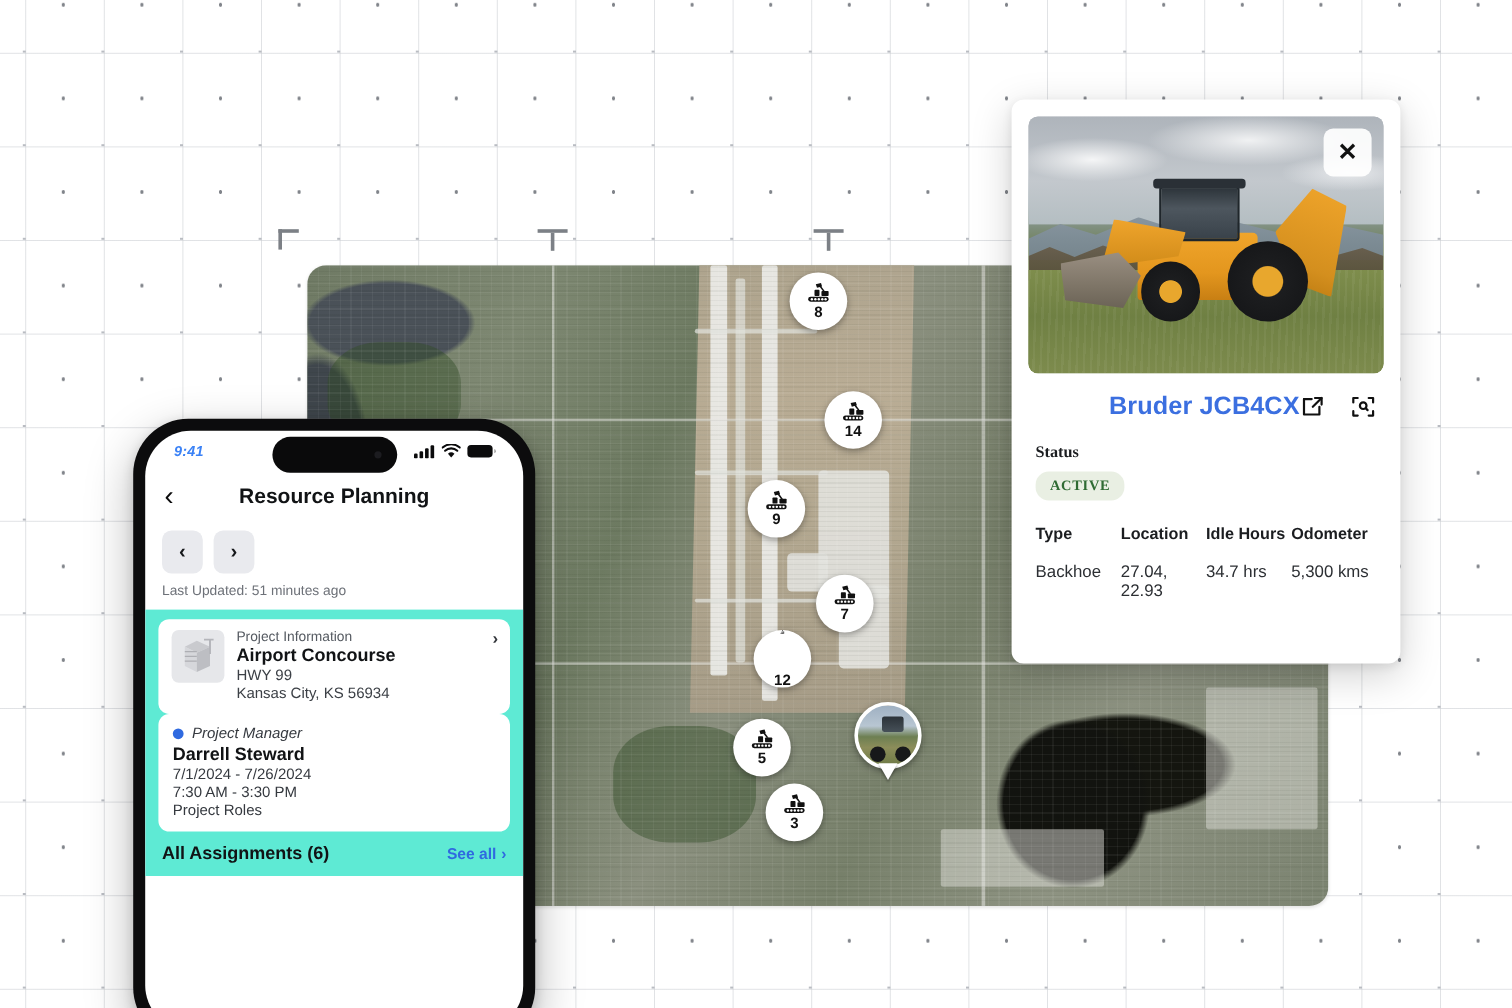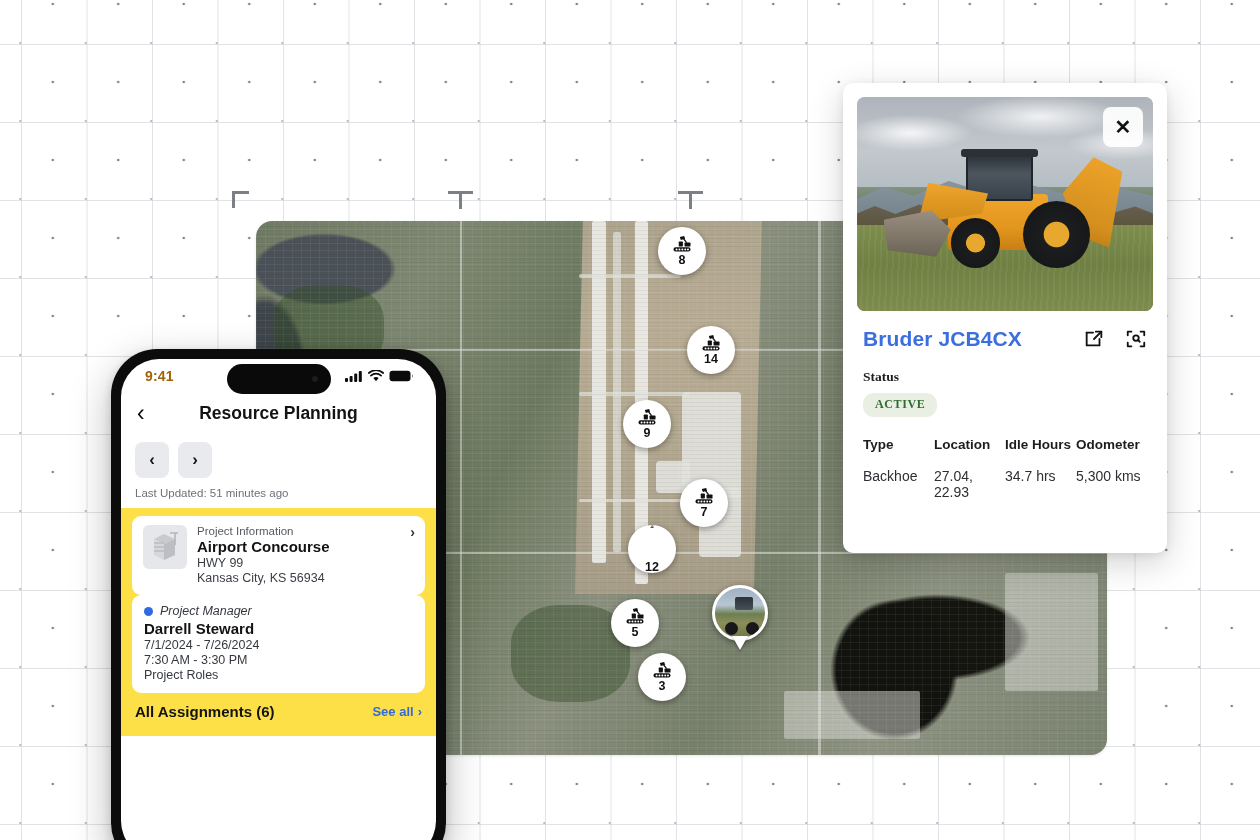--- a/index.html
+++ b/index.html
@@ -203,21 +203,21 @@
   .bh-wheel.rear { left:56%; width:27%; padding-bottom:27%; }
 
   .close-btn {
     position:absolute; right:10px; top:10px; width:40px; height:40px;
     background:rgba(255,255,255,.92); border-radius:8px;
     display:flex; align-items:center; justify-content:center;
     cursor:pointer; font-size:20px; font-weight:700; color:#111; line-height:1;
   }
 
   .card-body { padding:16px 20px 18px 20px; }
-  .card-title-row { display:flex; align-items:center; justify-content:space-between; }
+  .card-title-row { display:flex; align-items:center; justify-content:flex-end; }
   .card-title { font-size:21px; font-weight:700; color:#3b6fe0; letter-spacing:.1px; }
   .card-actions { display:flex; gap:20px; align-items:center; }
   .icon-btn { width:22px; height:22px; cursor:pointer; color:#111; display:block; }
   .icon-btn svg { width:22px; height:22px; display:block; }
 
   .field-label { font-size:13.5px; font-weight:700; color:#1b1d20; }
   .field-value { font-size:14px; color:#2c2f33; margin-top:16px; }
   .status-block { margin-top:18px;font-family:Liberation Serif, serif; }
   .badge {
     display:inline-block; margin-top:8px; padding:4px 12px 5px 12px; border-radius:11px;
@@ -233,21 +233,21 @@
     padding:10px;
   }
   .phone-screen {
     position:relative; width:100%; height:100%; background:#ffffff;
     border-radius:38px; overflow:hidden;
   }
   .status-bar {
     height:34px; display:flex; align-items:center; justify-content:space-between;
     padding:0 22px 0 24px; position:relative;
   }
-  .status-time { font-size:14px; font-weight:700; color:#a16207; letter-spacing:.2px; }
+  .status-time { font-size:12px; font-weight:700; color:#3b82f6; letter-spacing:.2px;font-style:italic; }
   .dynamic-island {
     position:absolute; left:50%; transform:translateX(-50%); top:5px;
     width:104px; height:30px; background:#0a0a0b; border-radius:16px;
   }
   .dynamic-island::after {
     content:""; position:absolute; right:13px; top:12px; width:6px; height:6px;
     border-radius:50%; background:#1c1c20;
   }
   .status-icons { display:flex; align-items:center; gap:5px; }
   .status-icons svg { display:block; }
@@ -281,21 +281,21 @@
     width:34px; height:36px; background:#e9eaee; border-radius:8px;
     display:flex; align-items:center; justify-content:center; cursor:pointer;
     font-size:17px; font-weight:700; color:#15171a;
   }
   .date-center { flex:1; text-align:center; }
   .date-main { font-size:15.5px; font-weight:700; color:#111315; }
   .date-sub { font-size:11.5px; font-weight:700; color:#2f6ae0; letter-spacing:.5px; margin-top:1px; cursor:pointer; }
 
   .last-updated { font-size:11.5px; color:#6d7178; padding:9px 14px 9px 14px; }
 
-  .section { background:#fde047; padding:8px 11px 10px 11px; }
+  .section { background:#5eead4; padding:8px 11px 4px 11px; }
   .proj-card {
     background:#fff; border-radius:9px; padding:9px 11px 10px 11px;
     display:flex; gap:10px; position:relative;
   }
   .proj-thumb {
     width:44px; height:44px; border-radius:6px; flex:none;
     background:#e6e7ea; position:relative; overflow:hidden;
   }
   .proj-thumb svg { position:absolute; left:5px; top:4px; }
   .proj-kicker { font-size:11.5px; color:#555a61; }

